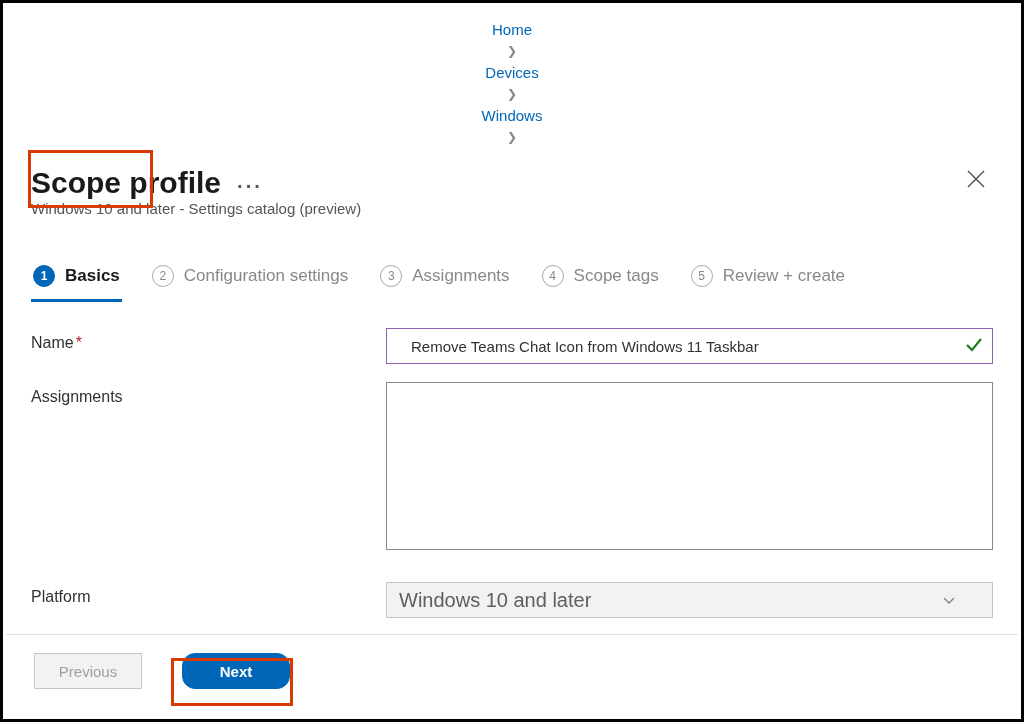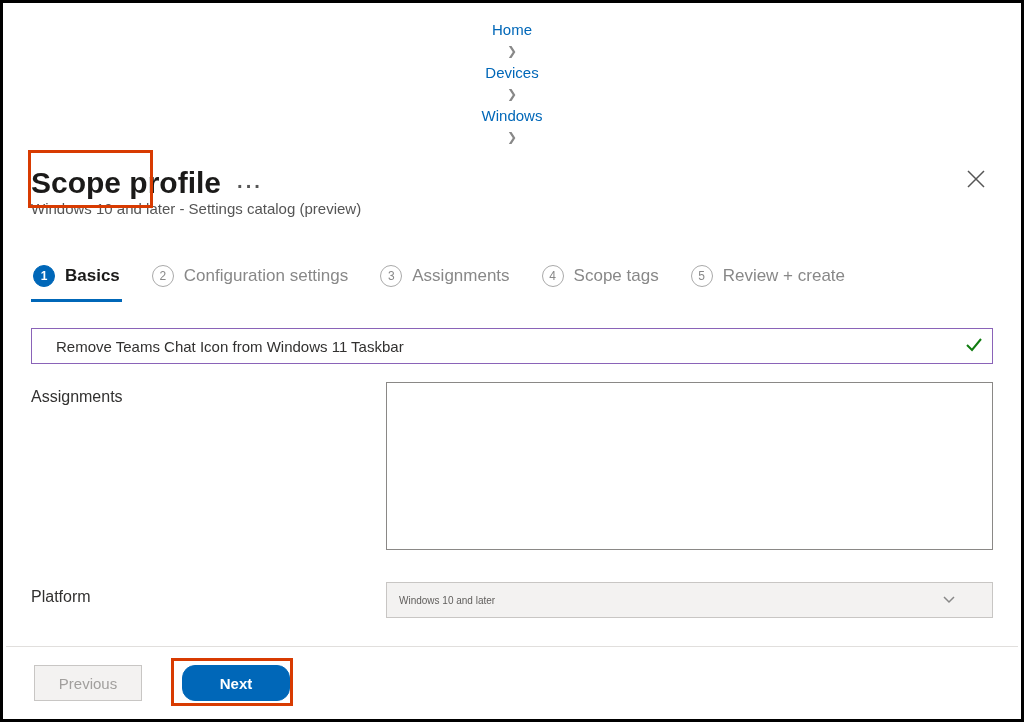--- a/index.html
+++ b/index.html
@@ -151,33 +151,33 @@
       resize: none;
       font-family: inherit;
       outline: none;
     }
     .select-wrap {
       width: 100%;
       height: 36px;
       border: 1px solid #c8c6c4;
       background: #f3f2f1;
       padding: 6px 36px 6px 12px;
-      font-size: 10px;
+      font-size: 20px;
       color: #605e5c;
       display: flex;
       align-items: center;
       justify-content: space-between;
       cursor: not-allowed;
     }
     .select-wrap .chevron {
       color: #888;
     }
     .footer {
       position: absolute;
-      bottom: 0;
+      bottom: 12px;
       left: 3px;
       right: 3px;
       border-top: 1px solid #e1dfdd;
       padding: 18px 28px;
       display: flex;
       gap: 40px;
       align-items: center;
       background: #fff;
     }
     .btn {
@@ -257,20 +257,23 @@
       <span class="circle">4</span>
       <span>Scope tags</span>
     </div>
     <div class="step">
       <span class="circle">5</span>
       <span>Review + create</span>
     </div>
   </div>
 
   <div class="form-row">
+    <div class="form-label">
+      <span>Name</span><span class="required">*</span>
+    </div>
     <div class="form-control-wrap">
       <input type="text" class="text-input" value="Remove Teams Chat Icon from Windows 11 Taskbar" style="">
       <span class="check-valid">
         <svg width="18" height="18" viewBox="0 0 18 18">
             <path d="M2 9 L7 14 L16 3" stroke="#107c10" stroke-width="2" fill="none"></path>
           </svg>
       </span>
     </div>
   </div>
 

